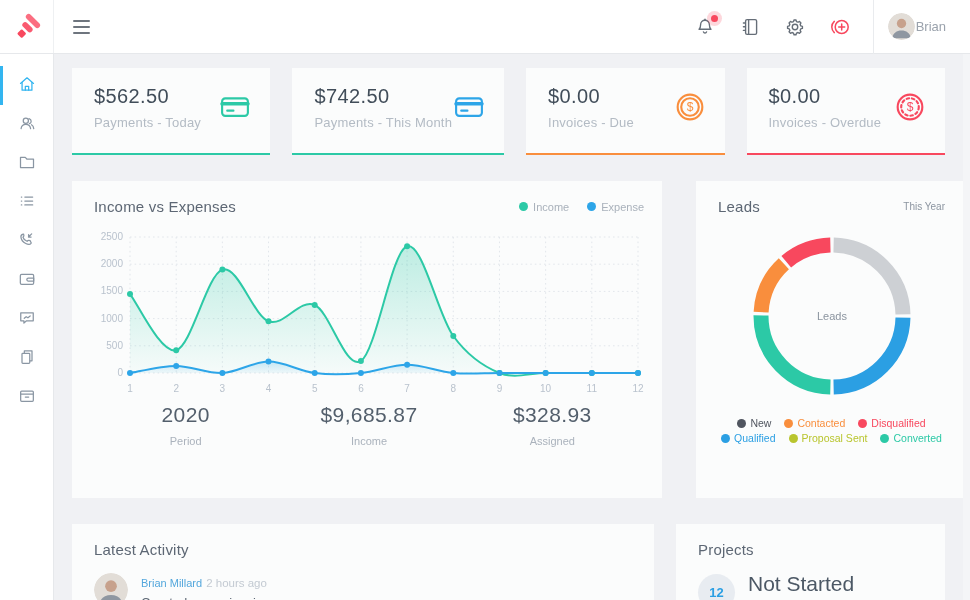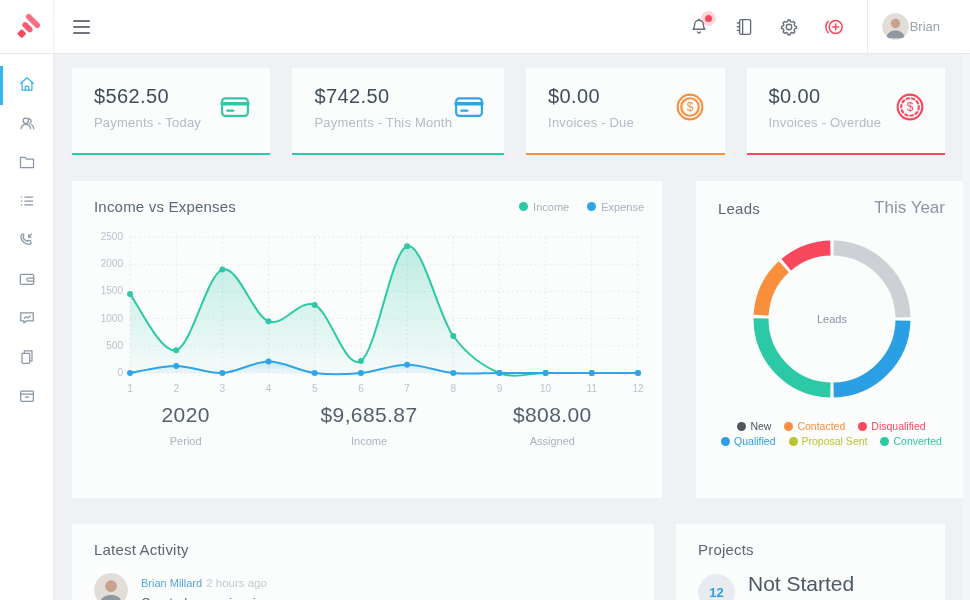--- a/index.html
+++ b/index.html
@@ -11,21 +11,21 @@
   .logo-box{width:54px;height:53px;display:flex;align-items:center;justify-content:center;
     border-right:1px solid #eef0f2;cursor:pointer}
   .hamburger{margin-left:15px;display:flex;flex-direction:column;gap:4px;cursor:pointer;padding:4px}
   .hamburger span{width:17px;height:2px;background:#6e757e;border-radius:1px}
   .topbar-right{margin-left:auto;display:flex;align-items:center;height:100%}
   .tb-icon{width:24px;height:24px;margin-right:21px;position:relative;cursor:pointer;
     display:flex;align-items:center;justify-content:center}
   .tb-badge{position:absolute;top:0;right:-1px;width:7px;height:7px;border-radius:50%;
     background:#f8485e;box-shadow:0 0 0 4px rgba(248,72,94,.22)}
   .tb-divider{width:1px;height:54px;background:#e9ebee;margin-right:14px}
-  .user{display:flex;align-items:center;gap:1px;padding-right:30px;cursor:pointer}
+  .user{display:flex;align-items:center;gap:1px;padding-right:24px;cursor:pointer}
   .avatar{width:27px;height:27px;border-radius:50%;overflow:hidden;display:block;flex:none}
   .user-name{font-size:13px;color:#9aa2ac}
   
   .sidebar{position:absolute;top:54px;left:0;width:54px;height:546px;background:#fff;
     border-right:1px solid #e6e8eb;padding-top:12px;z-index:4}
   .sb-item{height:39px;display:flex;align-items:center;justify-content:center;position:relative;cursor:pointer}
   .sb-item.active::before{content:"";position:absolute;left:0;top:0;bottom:0;width:3px;background:#33b5f0}
   
   .main{position:absolute;left:54px;top:54px;width:916px;height:546px;padding:14px 25px 0 18px}
   .stats-row{display:flex;gap:22px;margin-bottom:26px}
@@ -41,21 +41,21 @@
   .card-head{display:flex;justify-content:space-between;align-items:center}
   .card-title{font-size:15px;color:#5d6774;letter-spacing:.2px}
   .line-legend{display:flex;gap:18px;align-items:center}
   .lg-item{display:flex;align-items:center;gap:5px;font-size:11px;color:#a9b1bb;cursor:pointer}
   .dot{width:9px;height:9px;border-radius:50%;display:inline-block}
   #line-chart{display:block;margin-top:10px}
   .summary-row{display:flex;margin-top:0}
   .sum-item{flex:1;text-align:center}
   .sum-value{font-size:21px;color:#535f6c;letter-spacing:.4px}
   .sum-label{font-size:11px;color:#aab2bc;margin-top:8px}
-  .range-label{font-size:17px;color:#8c95a0;cursor:pointer}
+  .range-label{font-size:10px;color:#8c95a0;cursor:pointer}
   #donut-chart{display:block;margin:16px auto 0}
   .donut-legend{display:flex;flex-wrap:wrap;justify-content:center;column-gap:13px;row-gap:3px;
     margin:16px auto 3px;max-width:238px}
   .dl-item{display:flex;align-items:center;gap:4px;font-size:10.5px;cursor:pointer;white-space:nowrap}
   .dl-dot{width:9px;height:9px;border-radius:50%;flex:none}
   .bottom-row{display:flex;gap:22px}
   .activity-card{flex:1;padding:17px 18px 0 22px;height:140px}
   .projects-card{width:269px;flex:none;padding:17px 18px 0 22px;height:140px}
   .act-item{display:flex;gap:13px;margin-top:15px;padding-bottom:12px;border-bottom:1px solid #f0f2f4}
   .act-avatar{width:34px;height:34px;border-radius:50%;overflow:hidden;flex:none}
@@ -330,21 +330,21 @@
       <div class="summary-row" id="summary-row">
           <div class="sum-item">
             <div class="sum-value">2020</div>
             <div class="sum-label">Period</div>
           </div>
           <div class="sum-item">
             <div class="sum-value">$9,685.87</div>
             <div class="sum-label">Income</div>
           </div>
           <div class="sum-item">
-            <div class="sum-value">$808.00</div>
+            <div class="sum-value">$328.93</div>
             <div class="sum-label">Assigned</div>
           </div>
         </div>
     </div>
 
     <div class="card leads-card">
       <div class="card-head">
         <div class="card-title">Leads</div>
         <div class="range-label">This Year</div>
       </div>

